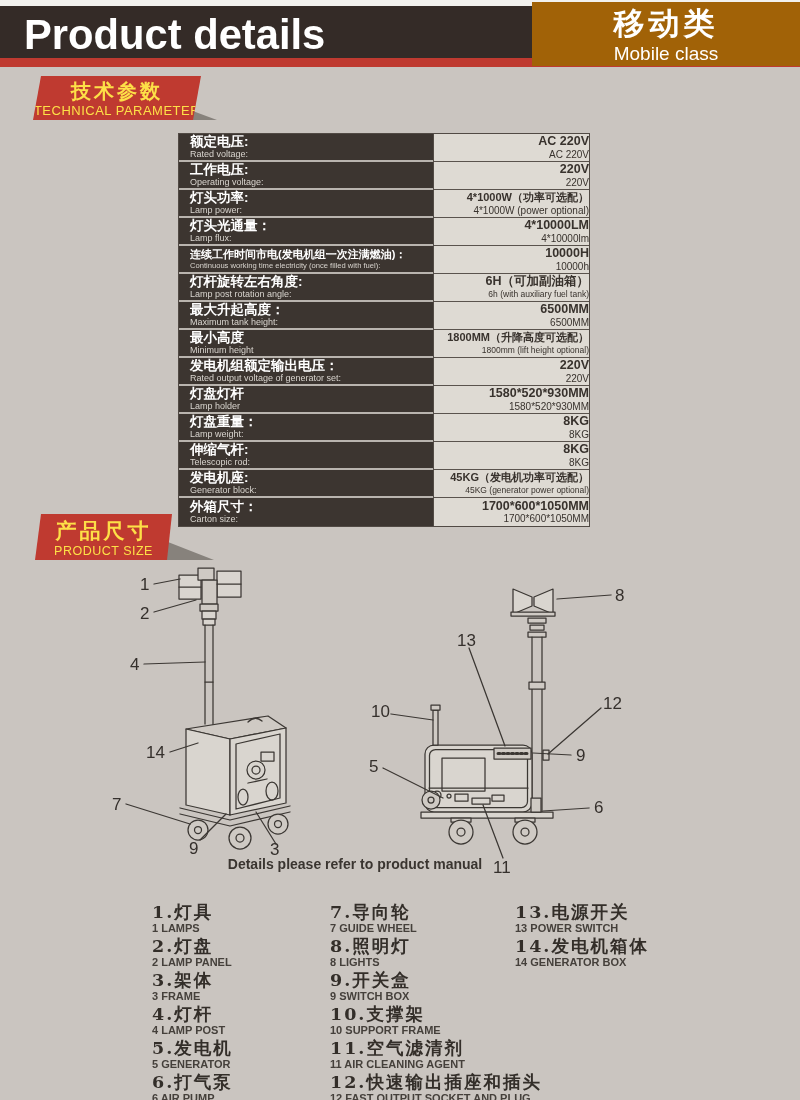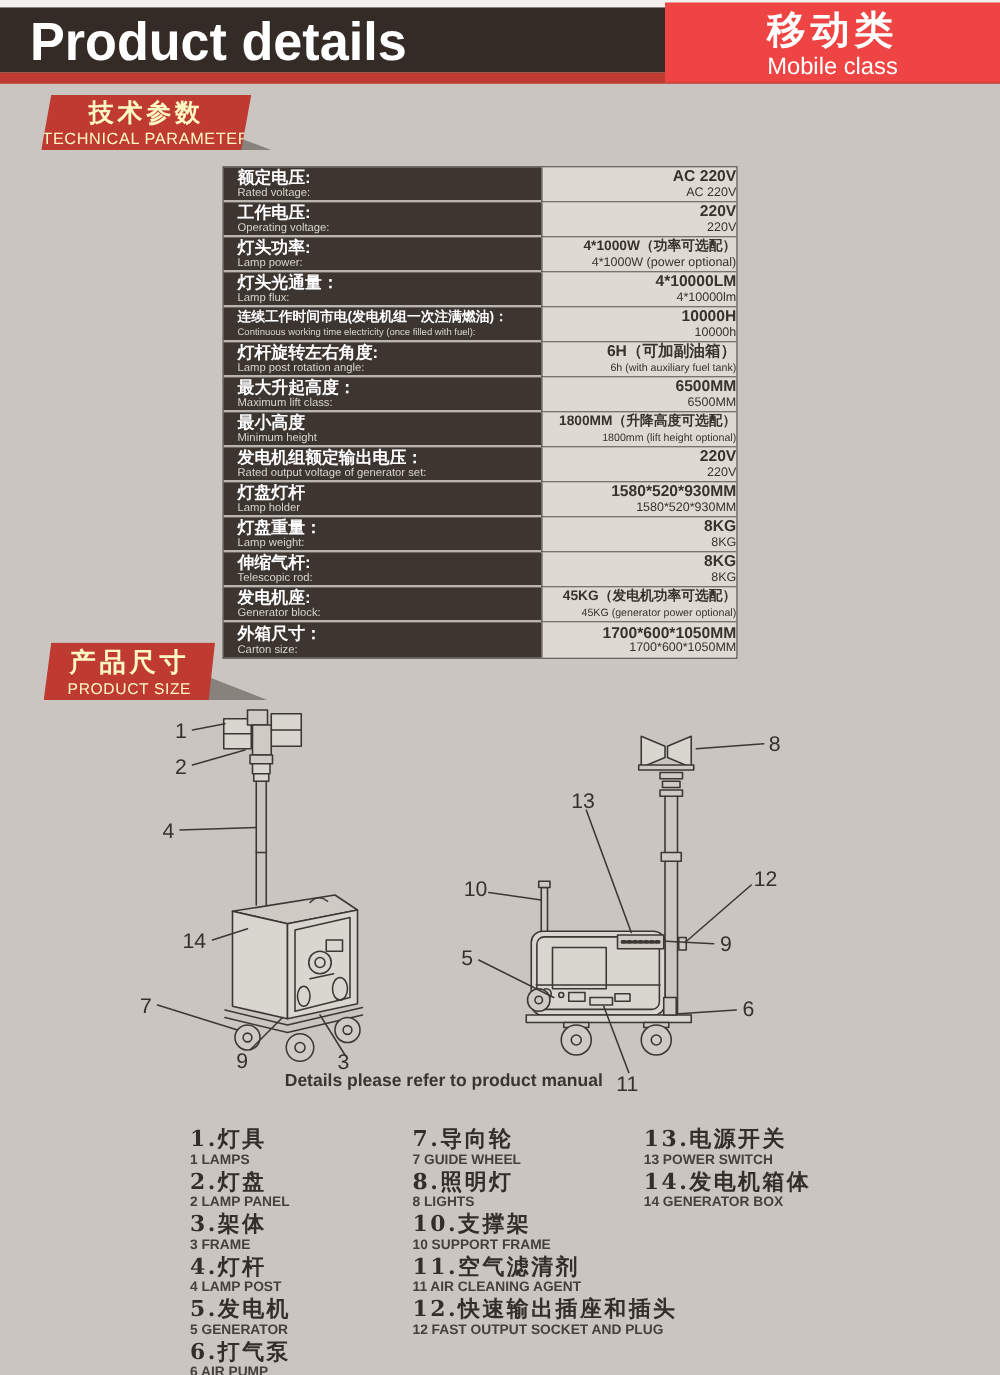--- a/index.html
+++ b/index.html
@@ -6,28 +6,28 @@
   body{width:800px;height:1100px;position:relative;background:#cac5c0;
        font-family:"Liberation Sans",sans-serif;overflow:hidden;}
   .abs{position:absolute;}
 
   
   .top-strip{left:0;top:0;width:800px;height:6px;background:#f2f1ee;}
   .dark-bar{left:0;top:6px;width:800px;height:52px;background:#342b27;}
   .red-stripe{left:0;top:58px;width:800px;height:9px;background:#bf3a30;}
   .page-title{left:24px;top:10px;color:#fff;font-size:43px;font-weight:bold;
               letter-spacing:0px;transform:scaleX(.97);transform-origin:left;white-space:nowrap;}
-  .category-box{left:532px;top:2px;width:268px;height:64px;background:#ef4444;
+  .category-box{left:532px;top:2px;width:268px;height:64px;background:#a16207;
                 color:#fff;text-align:center;}
   .category-cn{font-size:31px;font-weight:bold;letter-spacing:4px;line-height:40px;margin-top:2px;}
   .category-en{font-size:19px;line-height:20px;}
 
   
   .ribbon-shadow{background:#87827c;clip-path:polygon(0 0,100% 100%,0 100%);}
-  .ribbon-red{background:#bf3a30;color:#fef9c3;text-align:center;}
+  .ribbon-red{background:#bf3a30;color:#fde047;text-align:center;}
   .rib1-shadow{left:155px;top:97px;width:62px;height:23px;}
   .rib1{left:33px;top:76px;width:168px;height:44px;
         clip-path:polygon(8px 0,168px 0,160px 44px,0 44px);}
   .rib1 .cn{font-size:20px;font-weight:bold;letter-spacing:3px;line-height:26px;margin-top:2px;}
   .rib1 .en{font-size:13px;line-height:13px;letter-spacing:.5px;}
   .rib2-shadow{left:150px;top:535px;width:64px;height:25px;}
   .rib2{left:35px;top:514px;width:137px;height:46px;
         clip-path:polygon(6px 0,137px 0,132px 46px,0 46px);}
   .rib2 .cn{font-size:21px;font-weight:bold;letter-spacing:3px;line-height:27px;margin-top:3px;}
   .rib2 .en{font-size:12.5px;line-height:14px;letter-spacing:.5px;}
@@ -147,21 +147,21 @@
         <div class="en">Lamp post rotation angle:</div>
       </div>
       <div class="cell value">
         <div class="vcn">6H（可加副油箱）</div>
         <div class="ven long">6h (with auxiliary fuel tank)</div>
       </div>
     </div>
     <div class="spec-row">
       <div class="cell label">
         <div class="cn">最大升起高度：</div>
-        <div class="en">Maximum lift class:</div>
+        <div class="en">Maximum tank height:</div>
       </div>
       <div class="cell value">
         <div class="vcn">6500MM</div>
         <div class="ven">6500MM</div>
       </div>
     </div>
     <div class="spec-row">
       <div class="cell label">
         <div class="cn">最小高度</div>
         <div class="en">Minimum height</div>
@@ -398,20 +398,24 @@
 <div class="abs parts-col col-2">
     <div class="part-item">
       <div class="part-cn">7.导向轮</div>
       <div class="part-en">7 GUIDE WHEEL</div>
     </div>
     <div class="part-item">
       <div class="part-cn">8.照明灯</div>
       <div class="part-en">8 LIGHTS</div>
     </div>
     <div class="part-item">
+      <div class="part-cn">9.开关盒</div>
+      <div class="part-en">9 SWITCH BOX</div>
+    </div>
+    <div class="part-item">
       <div class="part-cn">10.支撑架</div>
       <div class="part-en">10 SUPPORT FRAME</div>
     </div>
     <div class="part-item">
       <div class="part-cn">11.空气滤清剂</div>
       <div class="part-en">11 AIR CLEANING AGENT</div>
     </div>
     <div class="part-item">
       <div class="part-cn">12.快速输出插座和插头</div>
       <div class="part-en">12 FAST OUTPUT SOCKET AND PLUG</div>

